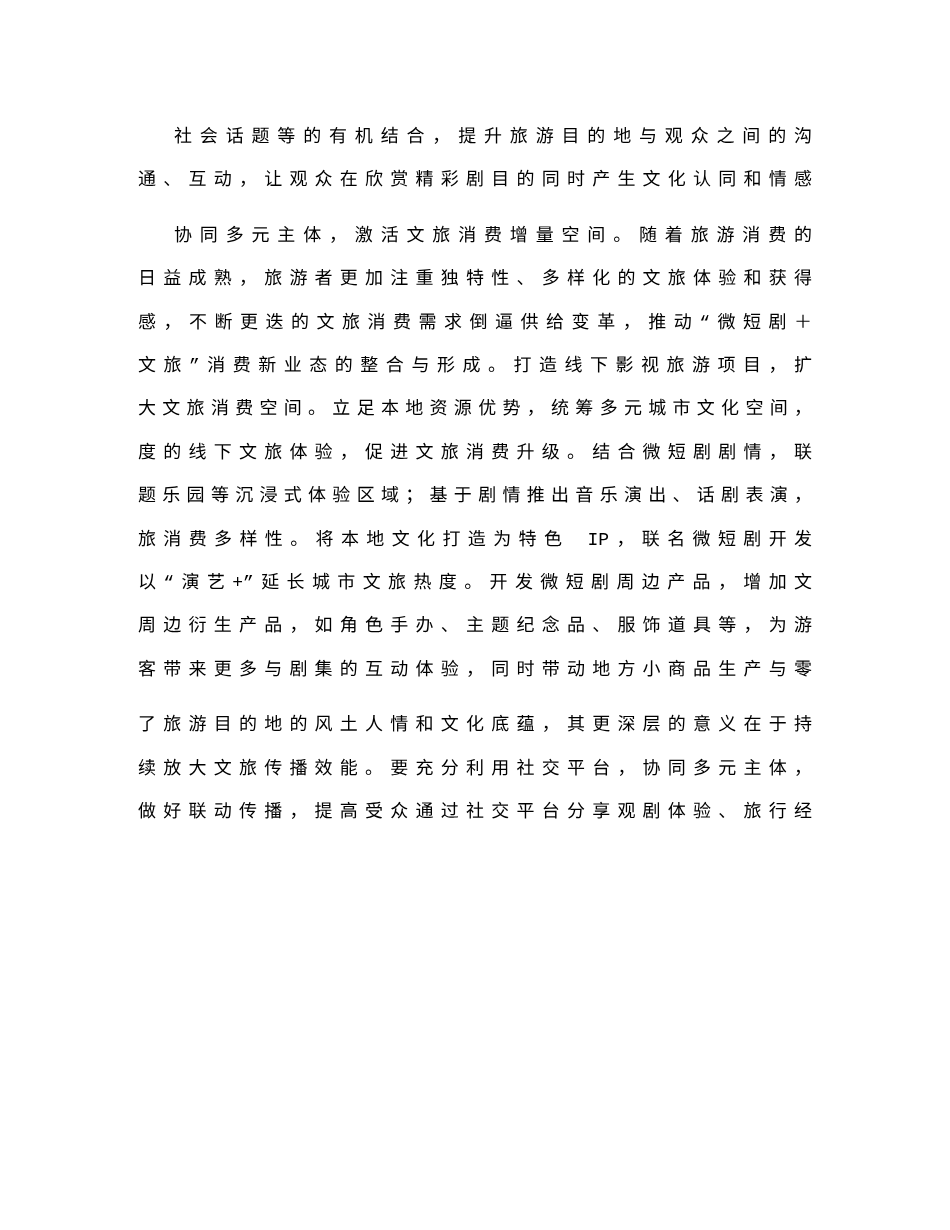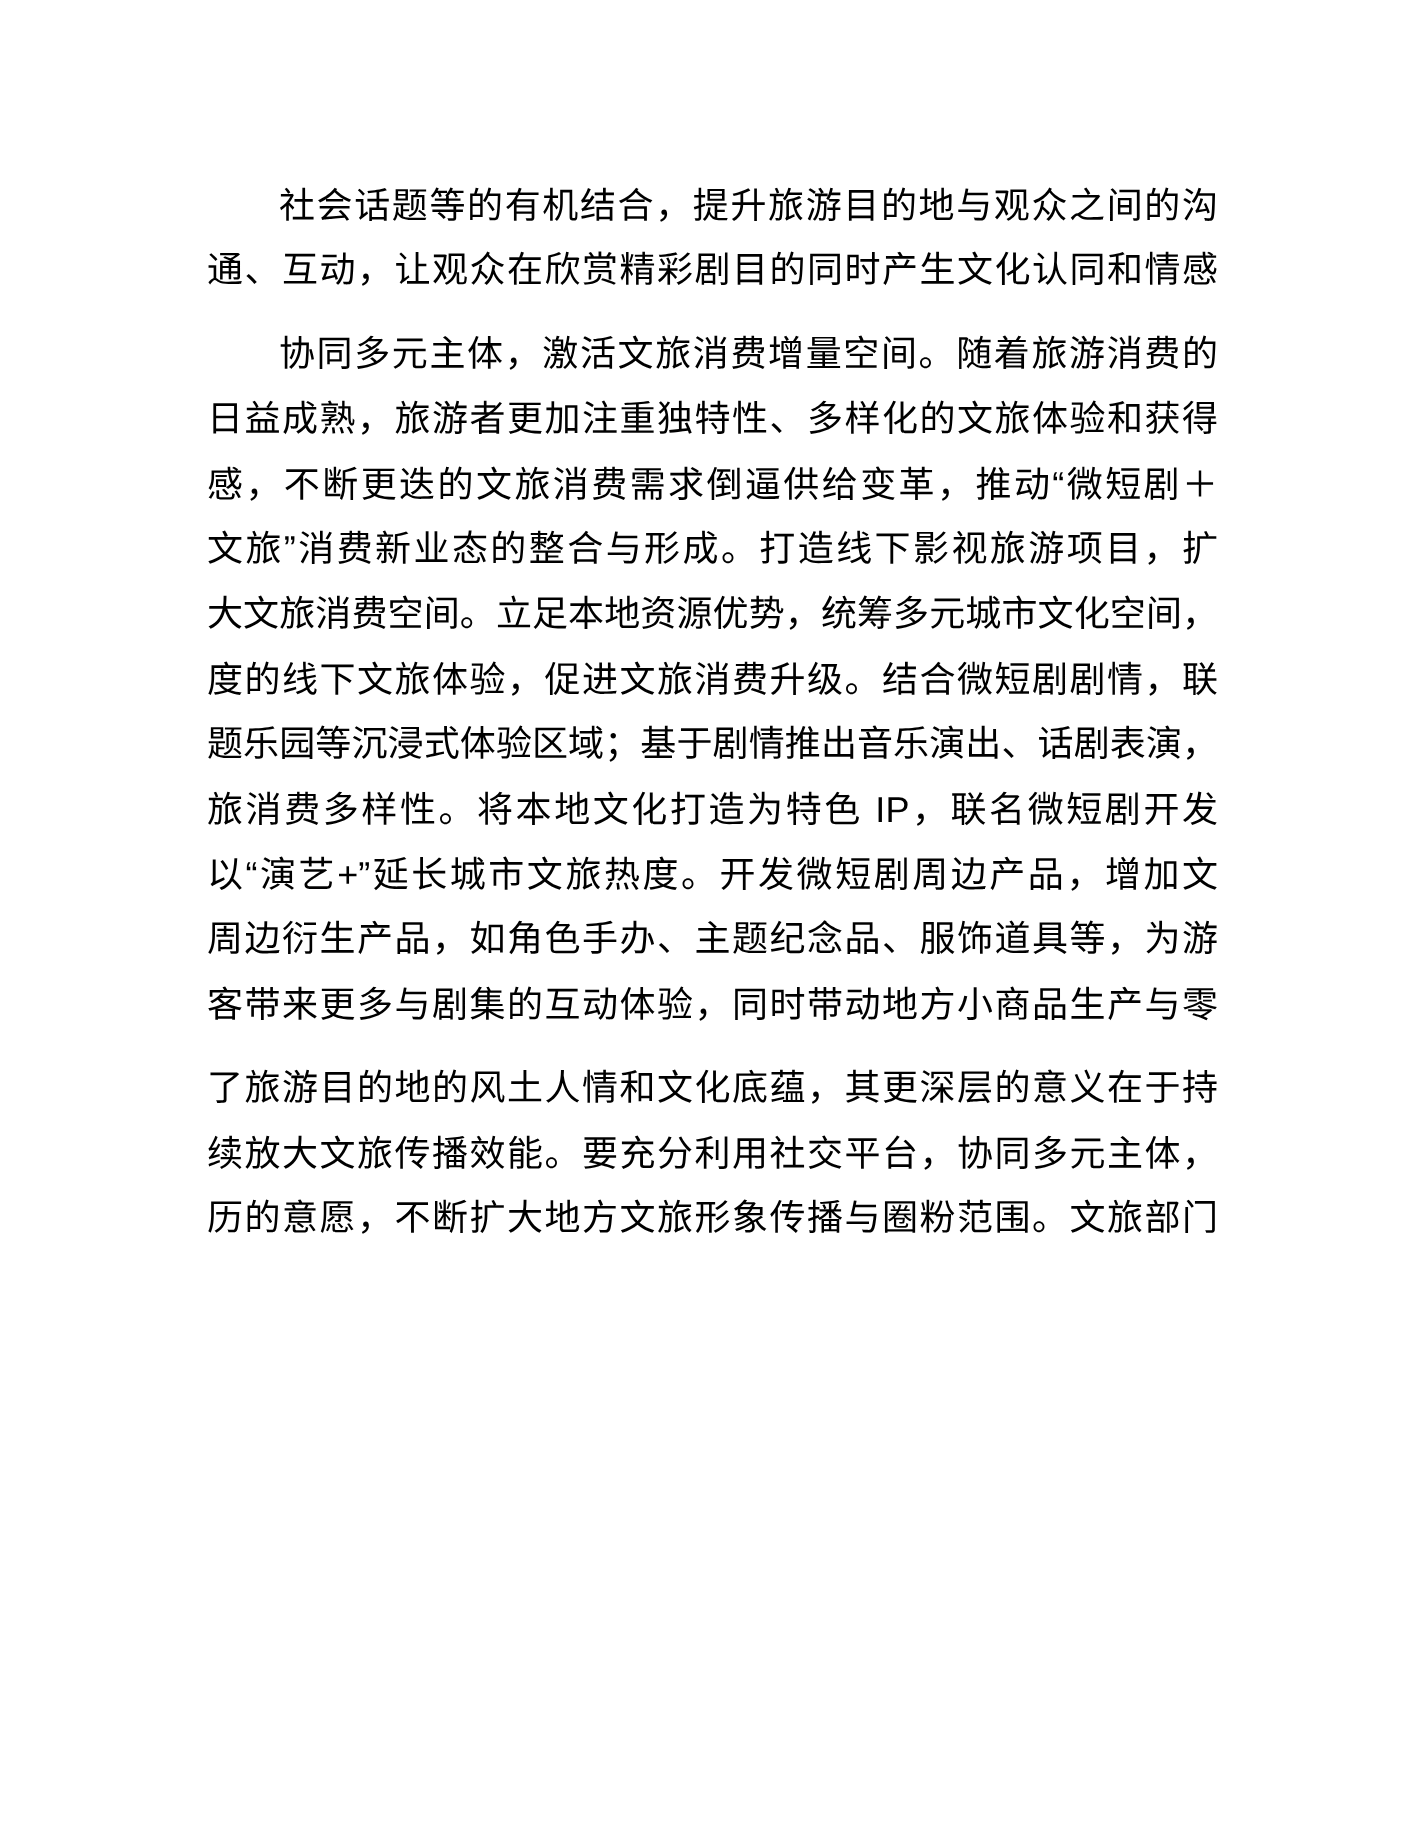--- a/index.html
+++ b/index.html
@@ -8,22 +8,22 @@
     background: #ffffff;
   }
   .page {
     position: relative;
     width: 950px;
     height: 1230px;
     background: #ffffff;
     box-sizing: border-box;
     padding: 116px 138px 0 138px;
     overflow: hidden;
-    font-family: Liberation Sans, sans-serif;
-    font-size: 24px;
+    font-family: Liberation Mono, monospace;
+    font-size: 18px;
     line-height: 43.4px;
     color: #000000;
     font-weight: 400;
   }
   .para {
     margin: 0 0 12px 0;
   }
   .line {
     text-align: justify;
     text-align-last: justify;
@@ -57,16 +57,16 @@
     <div class="line">题乐园等沉浸式体验区域；基于剧情推出音乐演出、话剧表演，</div>
     <div class="line">旅消费多样性。将本地文化打造为特色 IP，联名微短剧开发</div>
     <div class="line">以“演艺+”延长城市文旅热度。开发微短剧周边产品，增加文</div>
     <div class="line">周边衍生产品，如角色手办、主题纪念品、服饰道具等，为游</div>
     <div class="line">客带来更多与剧集的互动体验，同时带动地方小商品生产与零</div>
   </div>
 
   <div class="para">
     <div class="line">了旅游目的地的风土人情和文化底蕴，其更深层的意义在于持</div>
     <div class="line">续放大文旅传播效能。要充分利用社交平台，协同多元主体，</div>
-    <div class="line">历的意愿，不断扩大地方文旅形象传播与圈粉范围。文旅部门</div>
+    <div class="line">做好联动传播，提高受众通过社交平台分享观剧体验、旅行经</div>
   </div>
 
 </div>
 
 </body></html>

